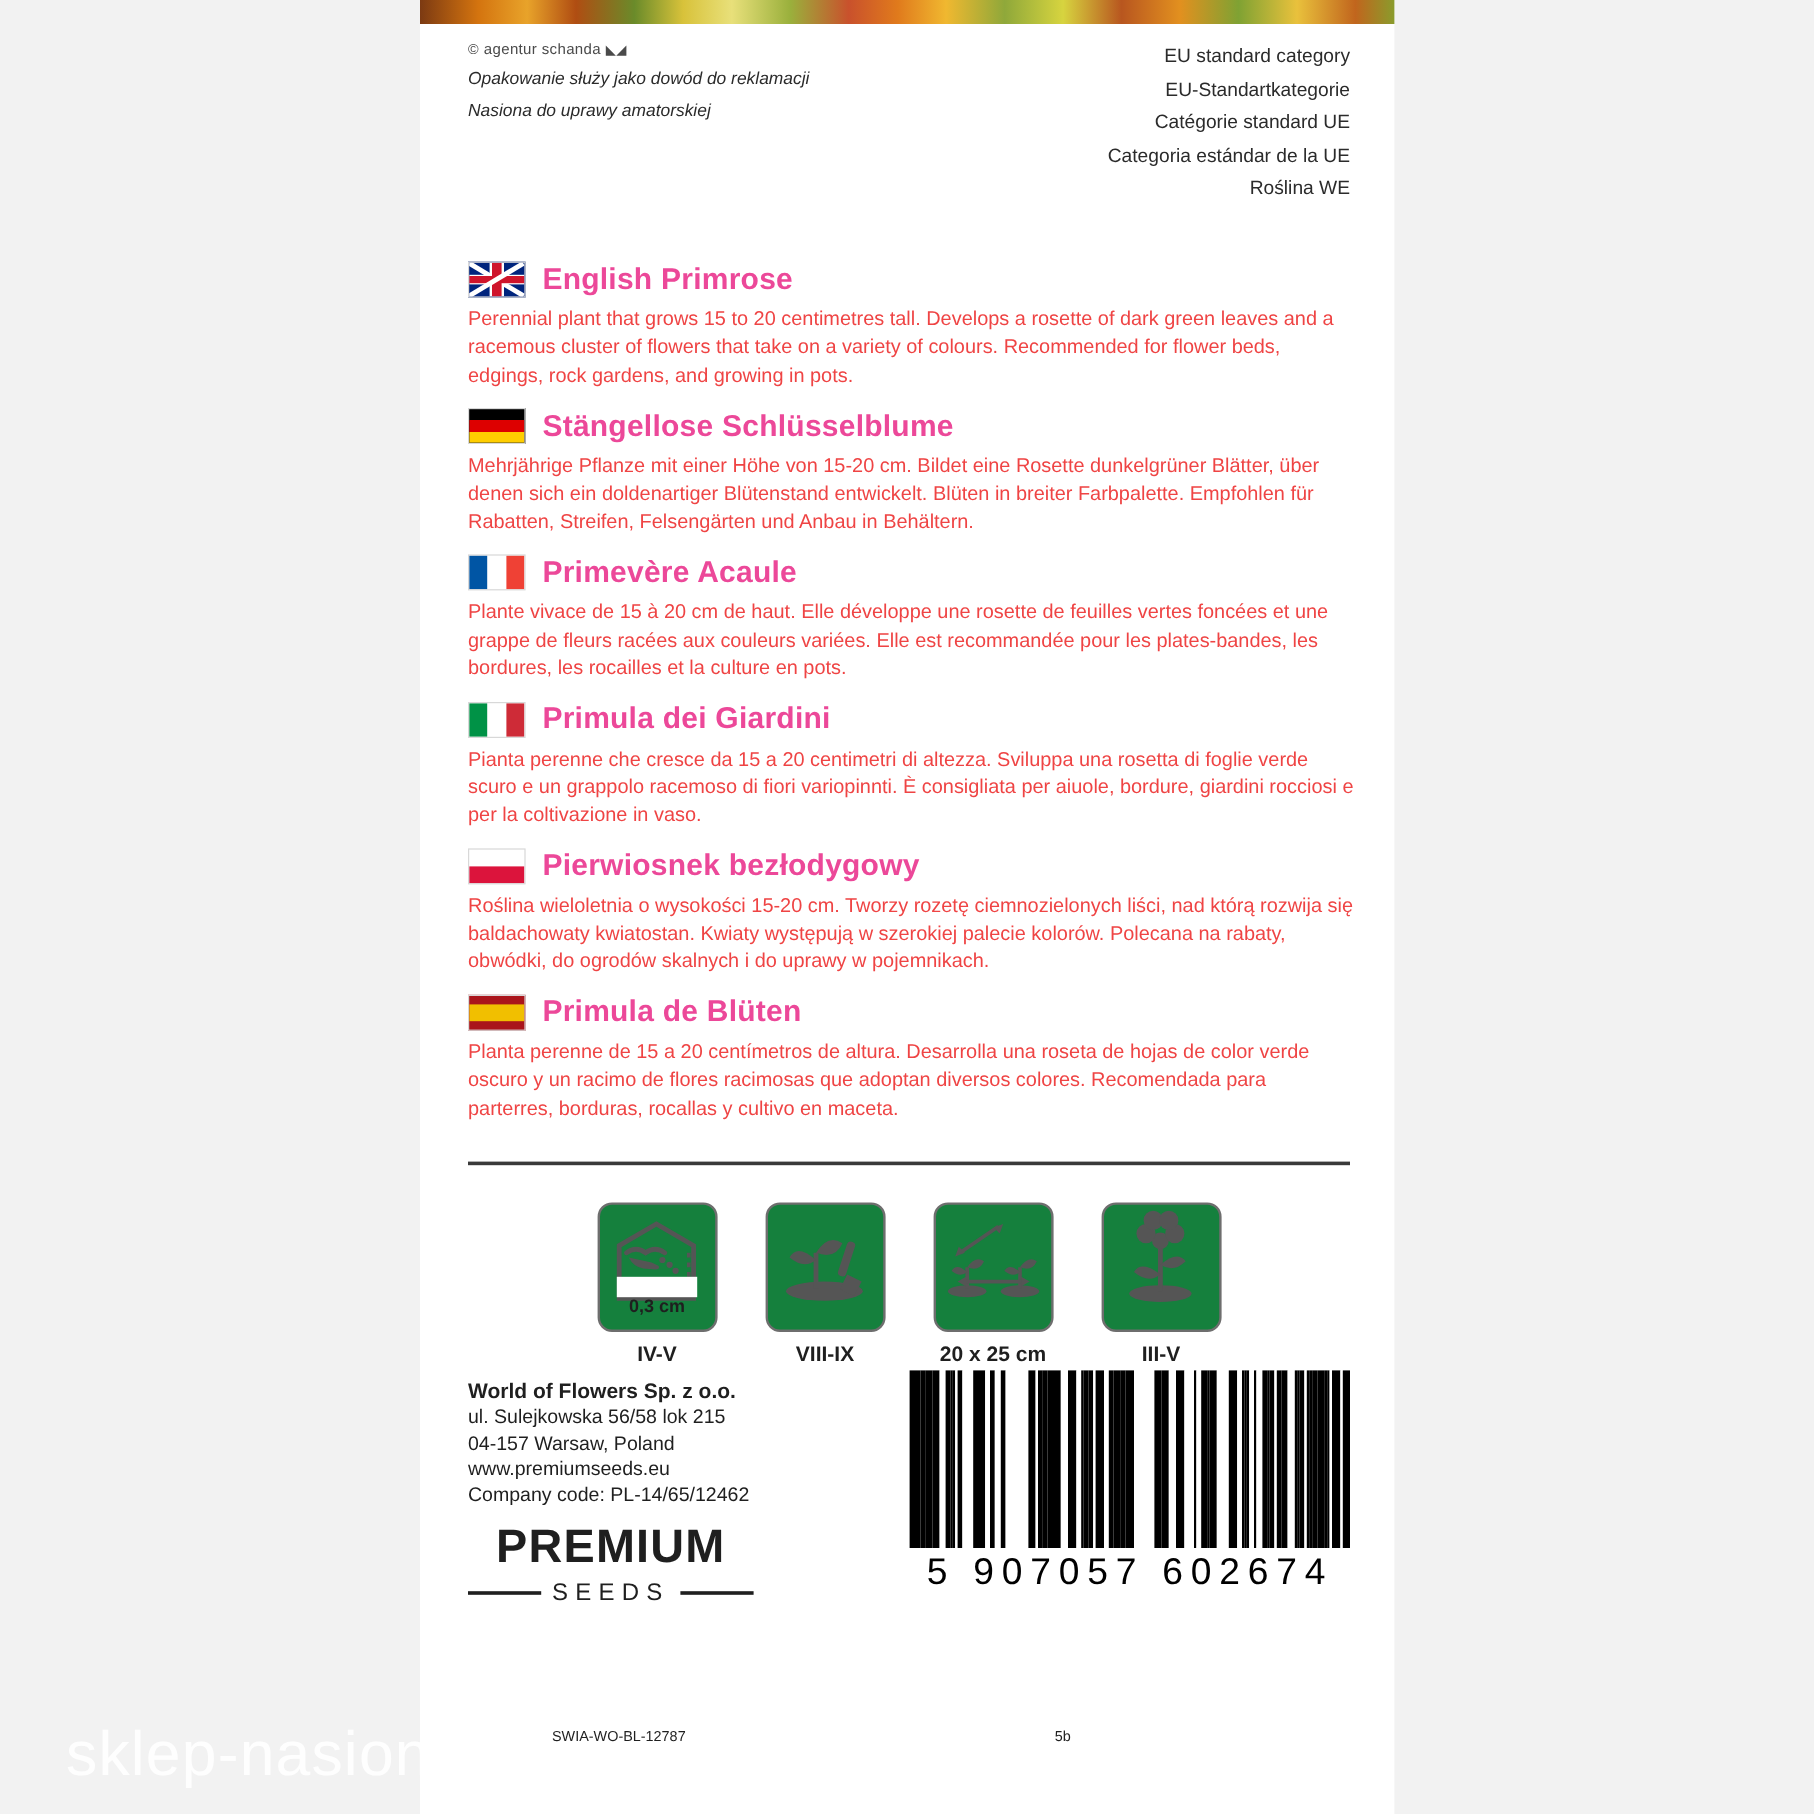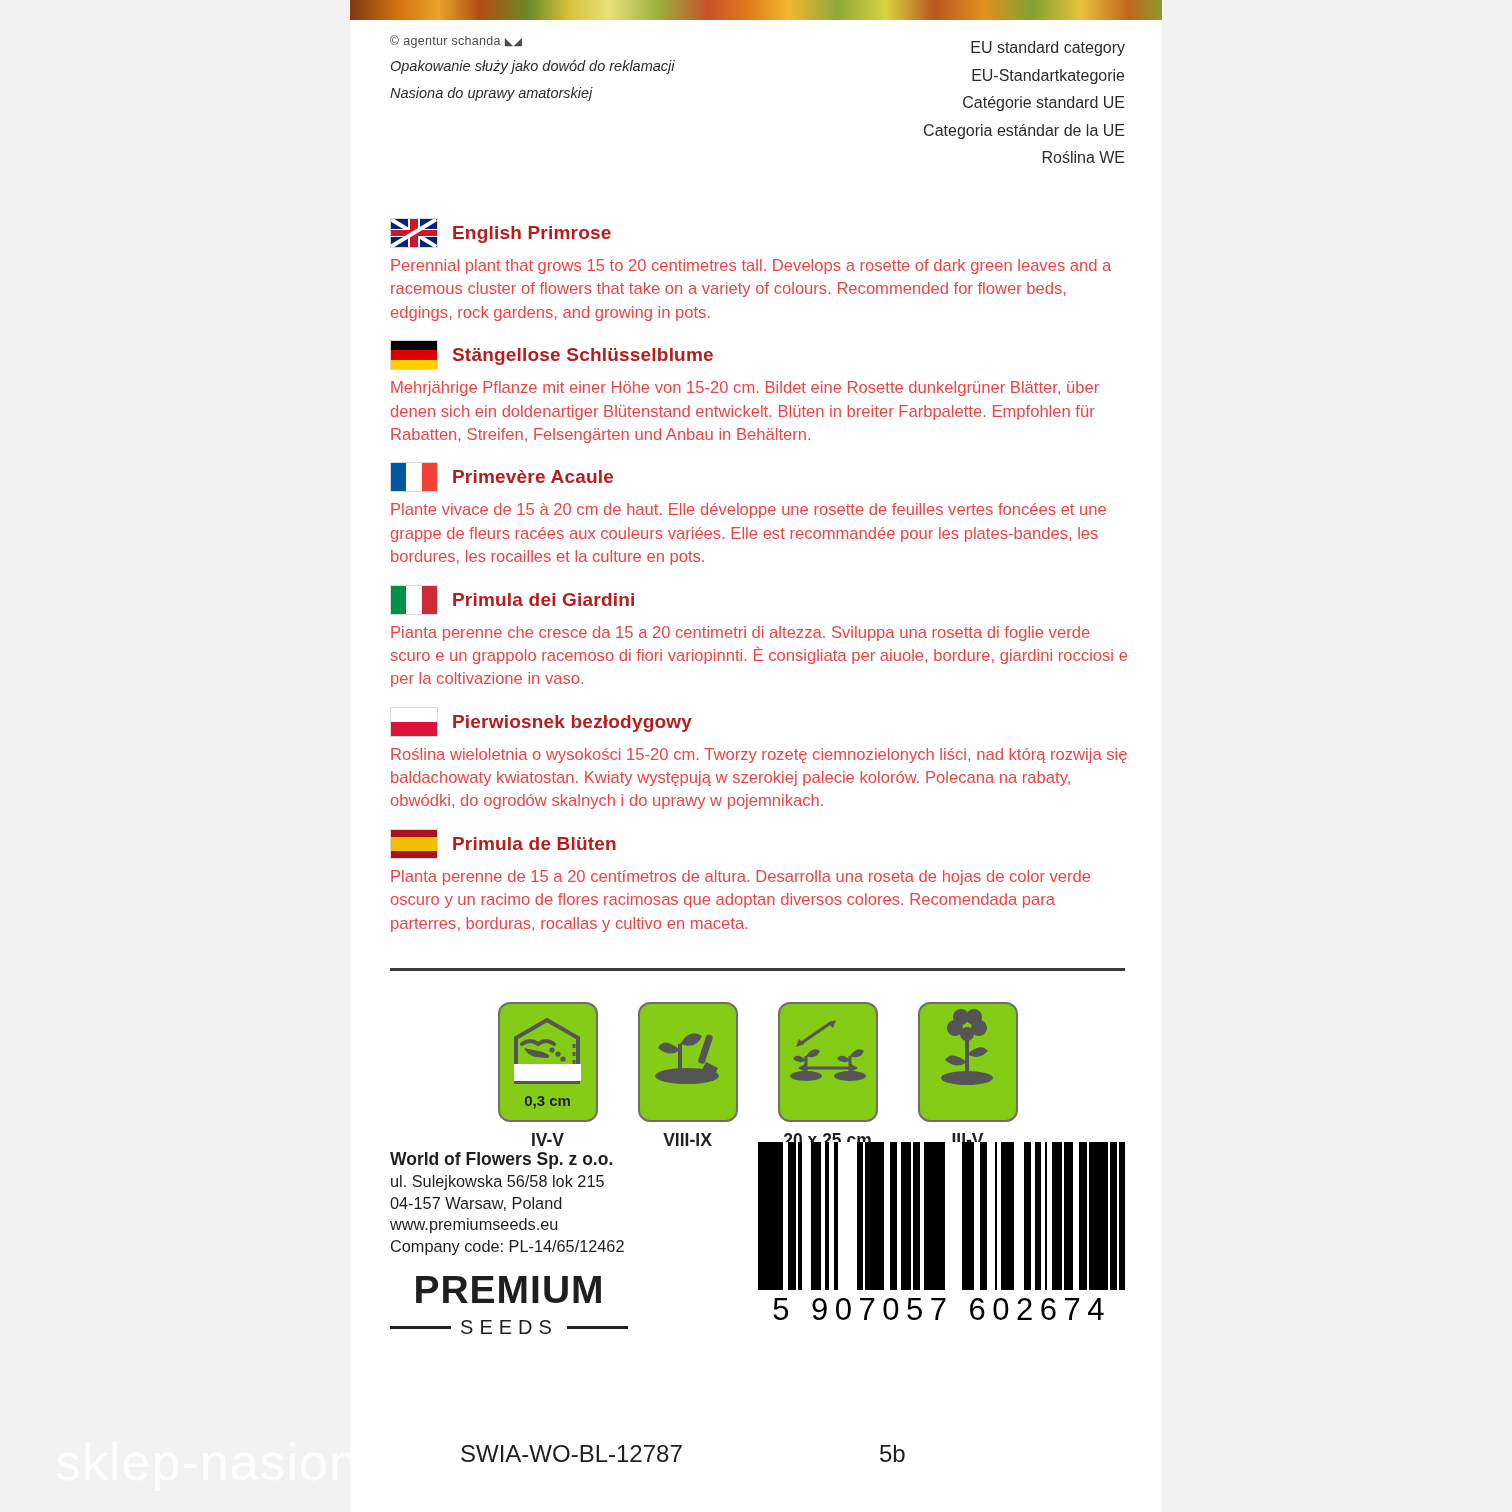--- a/index.html
+++ b/index.html
@@ -127,22 +127,22 @@
   .flag {
     width: 48px; height: 30px;
     flex: none;
     position: relative;
     overflow: hidden;
     border: 1px solid #d8d8d8;
     box-sizing: border-box;
   }
   .lang-name {
     font-weight: bold;
-    font-size: 19px;
-    color: #b91c1c;
+    font-size: 25px;
+    color: #ec4899;
     letter-spacing: 0.2px;
   }
   .lang-desc {
     font-size: 16.6px;
     line-height: 1.41;
     color: #ef4444;
     margin: 0;
     max-width: 742px;
   }
 
@@ -193,27 +193,27 @@
   .icons {
     position: absolute;
     left: 40px;
     width: 735px;
     display: flex;
     justify-content: center;
     gap: 40px;
   }
   .icon-cell { width: 100px; text-align: center; }
   .icon-box {
-    width: 100px; height: 120px;
+    width: 100px; height: 108px;
     border: 2.5px solid #6e6e6e;
     border-radius: 12px;
     box-sizing: border-box;
     position: relative;
     margin: 0 auto;
-    background: #84cc16;
+    background: #15803d;
   }
   .icon-box svg { position: absolute; left: 0; top: 0; }
   .icon-cap {
     margin-top: 8px;
     font-size: 17.5px;
     font-weight: bold;
     color: #1f1f1f;
     white-space: nowrap;
   }
 
@@ -267,21 +267,21 @@
     color: #000;
     text-align: center;
     font-family: "Liberation Sans", sans-serif;
   }
 
   
   .botcodes {
     position: absolute;
     left: 40px;
     width: 735px;
-    font-size: 24px;
+    font-size: 12px;
     color: #1f1f1f;
   }
   .botcodes .sku { position: absolute; left: 70px; }
   .botcodes .pg { position: absolute; left: 465px; margin-left: 24px; }
 </style>
 </head>
 <body>
 
 <div id="page">
 

